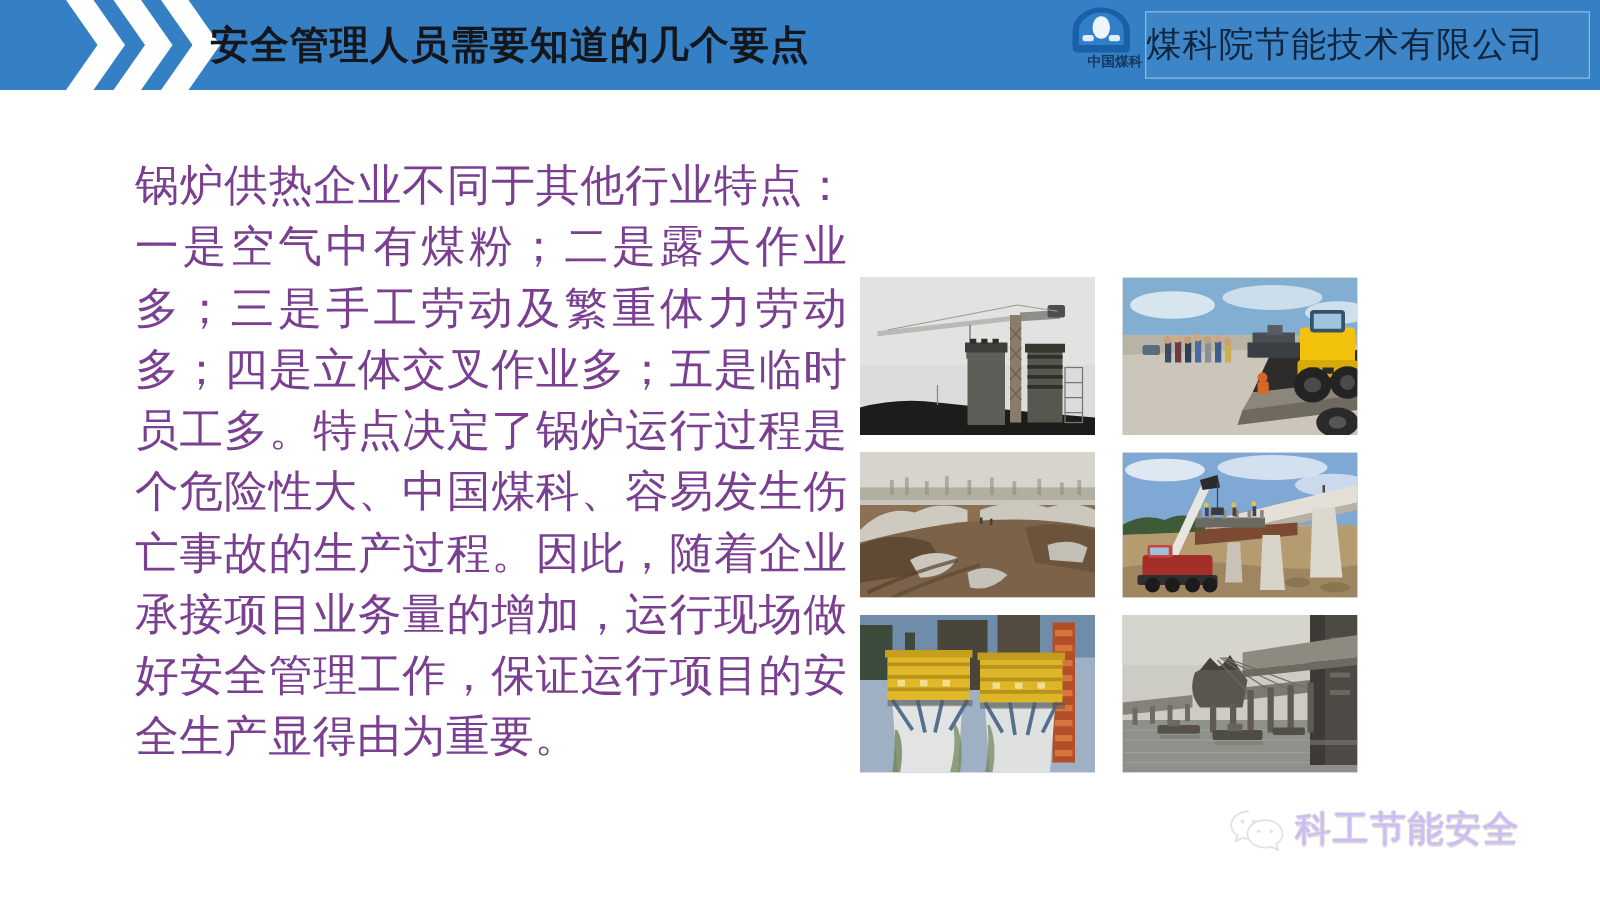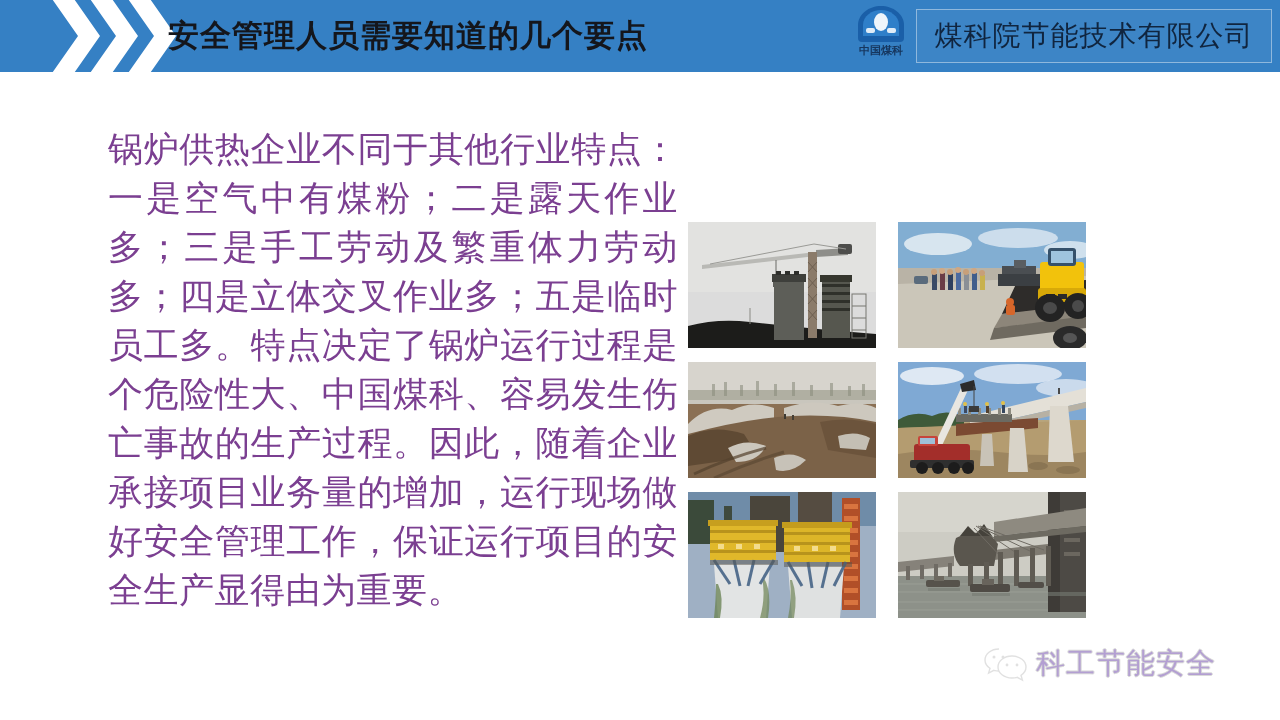--- a/index.html
+++ b/index.html
@@ -47,36 +47,36 @@
     position:absolute; left:848px; top:5px;
     width:66px; height:62px;
   }
   #logo-mark {
     position:relative;
     width:52px; height:38px;
     margin:0 auto;
   }
   #logo-mark svg { display:block; }
   #logo-text {
-    text-align:center;
+    text-align:right;
     font-size:11px; font-weight:bold;
     color:#16365e;
     letter-spacing:0px;
     margin-top:1px;
     line-height:12px;
     white-space:nowrap;
   }
 
   #company-box {
     position:absolute;
     left:916px; top:9px;
     width:356px; height:54px;
     border:1px solid #8fb8dd;
     background:rgba(255,255,255,0.045);
-    display:flex; align-items:center; justify-content:center;
+    display:flex; align-items:center; 
   }
   #company-name {
     font-size:28px;
     color:#10253f;
     letter-spacing:1px;
     white-space:nowrap;
   }
 
   
   #body-text {
@@ -113,21 +113,21 @@
   
   #watermark {
     position:absolute;
     left:983px; top:644px;
     display:flex; align-items:center; gap:9px;
     opacity:0.42;
   }
   #wechat-icon svg { display:block; }
   #watermark-label {
     font-size:29px;
-    color:#4c1d95;
+    color:#8b5cf6;
     text-shadow:
        0 0 1px #9a9a9a,
        1px 0 0 #a8a8a8, -1px 0 0 #a8a8a8,
        0 1px 0 #a8a8a8, 0 -1px 0 #a8a8a8;
     letter-spacing:1px;
     white-space:nowrap;
   }
 </style>
 </head>
 <body>

